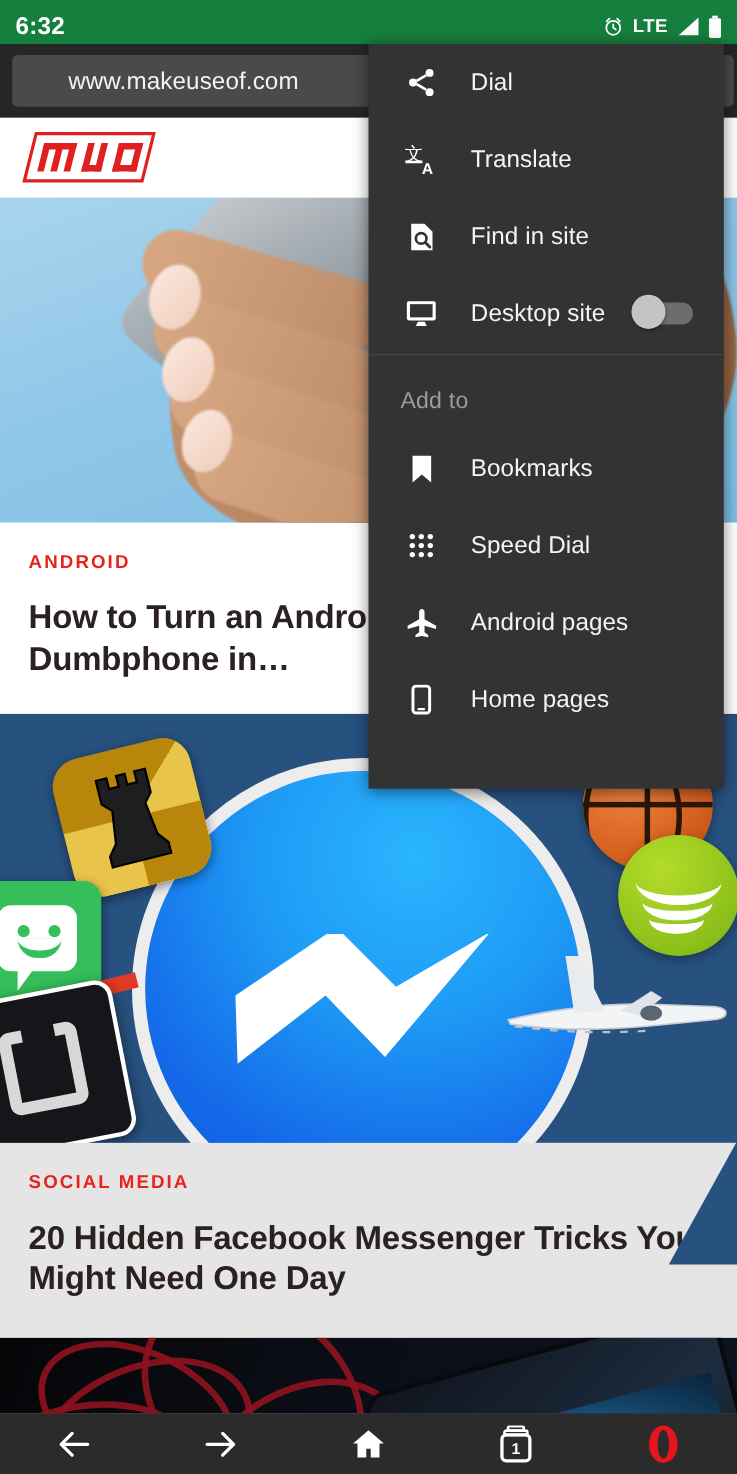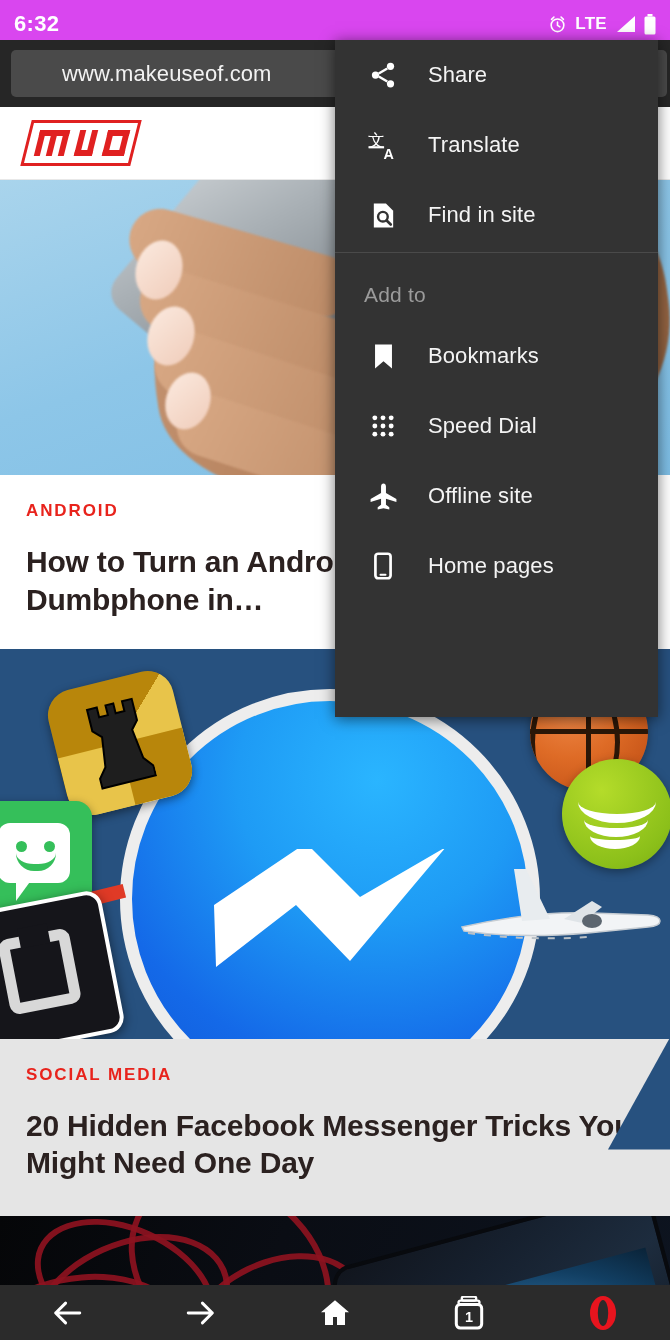--- a/index.html
+++ b/index.html
@@ -7,21 +7,21 @@
     width:670px; height:1340px;
     background:#000;
     font-family:"Liberation Sans", sans-serif;
     overflow:hidden;
   }
   #screen { position:relative; width:670px; height:1340px; background:#1c1c1c; overflow:hidden; }
 
   
   #statusbar {
     position:absolute; top:0; left:0; width:670px; height:48px;
-    background:#d946ef; color:#fff;
+    background:#15803d; color:#fff;
     display:flex; align-items:center; justify-content:space-between;
     padding:0 14px;
   }
   #statusbar .clock { font-size:22px; font-weight:700; letter-spacing:.3px; }
   #statusbar .right { display:flex; align-items:center; gap:8px; }
   #statusbar .lte { font-size:17px; font-weight:700; letter-spacing:.3px; }
   .ic { display:inline-block; line-height:0; }
 
   
   #chrome {
@@ -449,21 +449,21 @@
 
     <div class="mitem">
       <span class="micon">
         <svg width="30" height="30" viewBox="0 0 24 24">
           <circle cx="18" cy="5" r="2.9" fill="#fff"></circle>
           <circle cx="6" cy="12" r="2.9" fill="#fff"></circle>
           <circle cx="18" cy="19" r="2.9" fill="#fff"></circle>
           <path d="M8.6 10.8l6.8-4M8.6 13.2l6.8 4" stroke="#fff" stroke-width="2"></path>
         </svg>
       </span>
-      <span class="mlabel">Share</span>
+      <span class="mlabel">Dial</span>
     </div>
 
     <div class="mitem">
       <span class="micon">
         <svg width="31" height="31" viewBox="0 0 26 26">
           <text x="0" y="13" font-family="'DejaVu Sans',sans-serif" font-size="14" fill="#fff">文</text>
           <path d="M0.5 14.5h13" stroke="#fff" stroke-width="1.8"></path>
           <text x="13" y="24" font-family="'Liberation Sans',sans-serif" font-size="12" font-weight="700" fill="#fff">A</text>
         </svg>
       </span>
@@ -474,20 +474,34 @@
       <span class="micon">
         <svg width="29" height="29" viewBox="0 0 24 24">
           <path d="M4 2h10l6 6v14H4z" fill="#fff"></path>
           <circle cx="11.5" cy="13" r="4" fill="none" stroke="#333" stroke-width="2"></circle>
           <path d="M14.6 16.1l3.4 3.4" stroke="#333" stroke-width="2.2" stroke-linecap="round"></path>
         </svg>
       </span>
       <span class="mlabel">Find in site</span>
     </div>
 
+    <div class="mitem">
+      <span class="micon">
+        <svg width="30" height="30" viewBox="0 0 24 24">
+          <rect x="1.5" y="3" width="21" height="14" rx="1.5" fill="#fff"></rect>
+          <rect x="3.8" y="5.2" width="16.4" height="9.6" fill="#333"></rect>
+          <path d="M8 21h8l-1.6-3h-4.8z" fill="#fff"></path>
+        </svg>
+      </span>
+      <span class="mlabel">Desktop site</span>
+      <span class="toggle">
+        <span class="track"></span>
+        <span class="knob"></span>
+      </span>
+    </div>
 
     <div class="mdivider"></div>
 
     <div class="mheader">Add to</div>
 
     <div class="mitem">
       <span class="micon">
         <svg width="29" height="29" viewBox="0 0 24 24">
           <path d="M5 2h14v20l-7-6-7 6z" fill="#fff"></path>
         </svg>
@@ -513,21 +527,21 @@
       </span>
       <span class="mlabel">Speed Dial</span>
     </div>
 
     <div class="mitem">
       <span class="micon">
         <svg width="31" height="31" viewBox="0 0 24 24">
           <path d="M12 2c1.1 0 1.9 1 1.9 2.2v5.1l8.1 4.6v2.3l-8.1-2.4v4.6l2.6 2v1.6L12 21l-4.5 1v-1.6l2.6-2v-4.6L2 16.2v-2.3l8.1-4.6V4.2C10.1 3 10.9 2 12 2z" fill="#fff"></path>
         </svg>
       </span>
-      <span class="mlabel">Offline site</span>
+      <span class="mlabel">Android pages</span>
     </div>
 
     <div class="mitem">
       <span class="micon">
         <svg width="28" height="28" viewBox="0 0 24 24">
           <rect x="5.5" y="1.5" width="13" height="21" rx="2.4" fill="none" stroke="#fff" stroke-width="2.3"></rect>
           <rect x="9" y="18.6" width="6" height="1.7" rx=".8" fill="#fff"></rect>
         </svg>
       </span>
       <span class="mlabel">Home pages</span>

